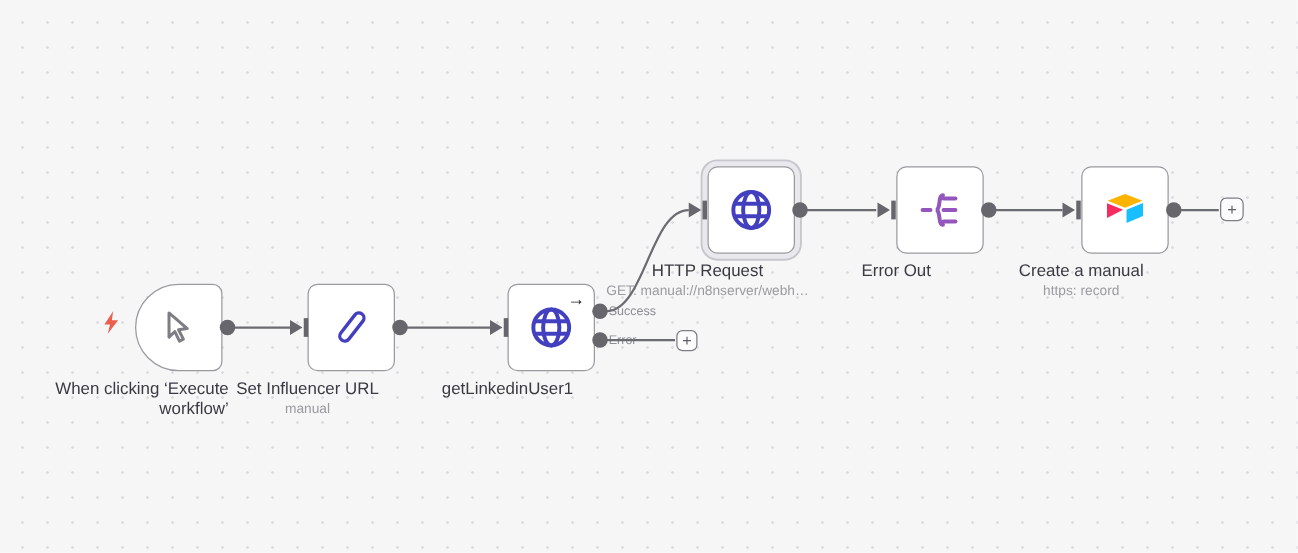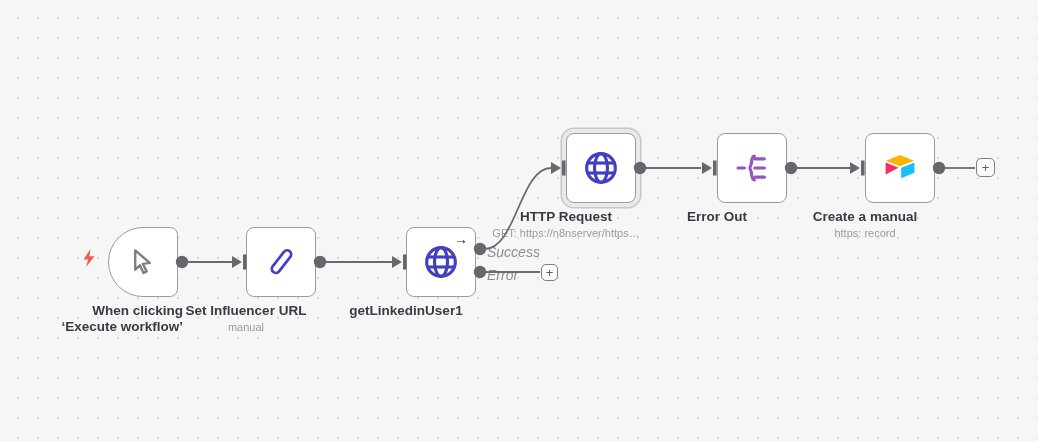--- a/index.html
+++ b/index.html
@@ -15,34 +15,34 @@
   .node{
     position:absolute;width:70px;height:70px;background:#ffffff;
     border:1.6px solid #9a9aa0;border-radius:8px;z-index:2;
     display:flex;align-items:center;justify-content:center;box-sizing:border-box;
   }
   .node.trigger{border-radius:36px 8px 8px 36px;}
   .node.selected{box-shadow:0 0 0 4px #e9e9ed,0 0 0 5.5px #c6c6cd;}
   .nodewrap{position:absolute;z-index:2;}
   .nlabel{
     position:absolute;top:76px;left:50%;transform:translateX(-50%);
-    width:180px;text-align:center;font-size:13.5px;font-weight:700;
+    width:180px;text-align:center;font-size:13.5px;font-weight:400;
     color:#3a3b42;line-height:1.18;
   }
   .nlabel.w150{width:150px;text-align:right;}
   .nsub{
     position:absolute;top:94px;left:50%;transform:translateX(-50%);
     width:210px;text-align:center;font-size:11px;color:#9b9b9f;font-weight:400;
   }
   .exec-arrow{
     position:absolute;top:4px;right:7px;font-size:14px;font-weight:700;color:#1a1a1a;
     line-height:1;z-index:3;
   }
   .port-label{
-    position:absolute;font-size:14px;color:#8d8d92;z-index:4;line-height:1;font-style:italic;
+    position:absolute;font-size:10px;color:#8d8d92;z-index:4;line-height:1;
   }
   .plus-btn{
     position:absolute;box-sizing:border-box;background:#fcfcfd;
     border:1.7px solid #7e7e85;border-radius:5px;color:#5f5f66;
     display:flex;align-items:center;justify-content:center;
     font-size:13px;font-weight:500;z-index:3;line-height:1;
   }
   .bolt{position:absolute;z-index:2;}
 </style>
 </head>
@@ -89,21 +89,21 @@
   <div class="nodewrap" style="left:566px;top:133px;">
     <div class="node selected">
       <svg width="40" height="40" viewBox="0 0 24 24">
         <circle cx="12" cy="12" r="8.6" fill="none" stroke="#4340c0" stroke-width="1.9"></circle>
         <ellipse cx="12" cy="12" rx="3.9" ry="8.6" fill="none" stroke="#4340c0" stroke-width="1.9"></ellipse>
         <line x1="3.8" y1="9" x2="20.2" y2="9" stroke="#4340c0" stroke-width="1.9"></line>
         <line x1="3.8" y1="15" x2="20.2" y2="15" stroke="#4340c0" stroke-width="1.9"></line>
       </svg>
     </div>
     <div class="nlabel">HTTP Request</div>
-    <div class="nsub">GET: https://n8nserver/https…</div>
+    <div class="nsub">GET: manual://n8nserver/webh…</div>
   </div>
 
   <div class="nodewrap" style="left:717px;top:133px;">
     <div class="node">
       <svg width="38" height="38" viewBox="0 0 24 24">
         <g stroke="#9455bd" stroke-width="2" fill="none" stroke-linecap="round">
           <line x1="3.2" y1="12" x2="7.2" y2="12"></line>
           <path d="M13.5 4.5 C10.8 4.5 12.6 12 9.8 12 C12.6 12 10.8 19.5 13.5 19.5"></path>
           <line x1="13.8" y1="6.2" x2="19.8" y2="6.2"></line>
           <line x1="13.8" y1="12" x2="19.8" y2="12"></line>

